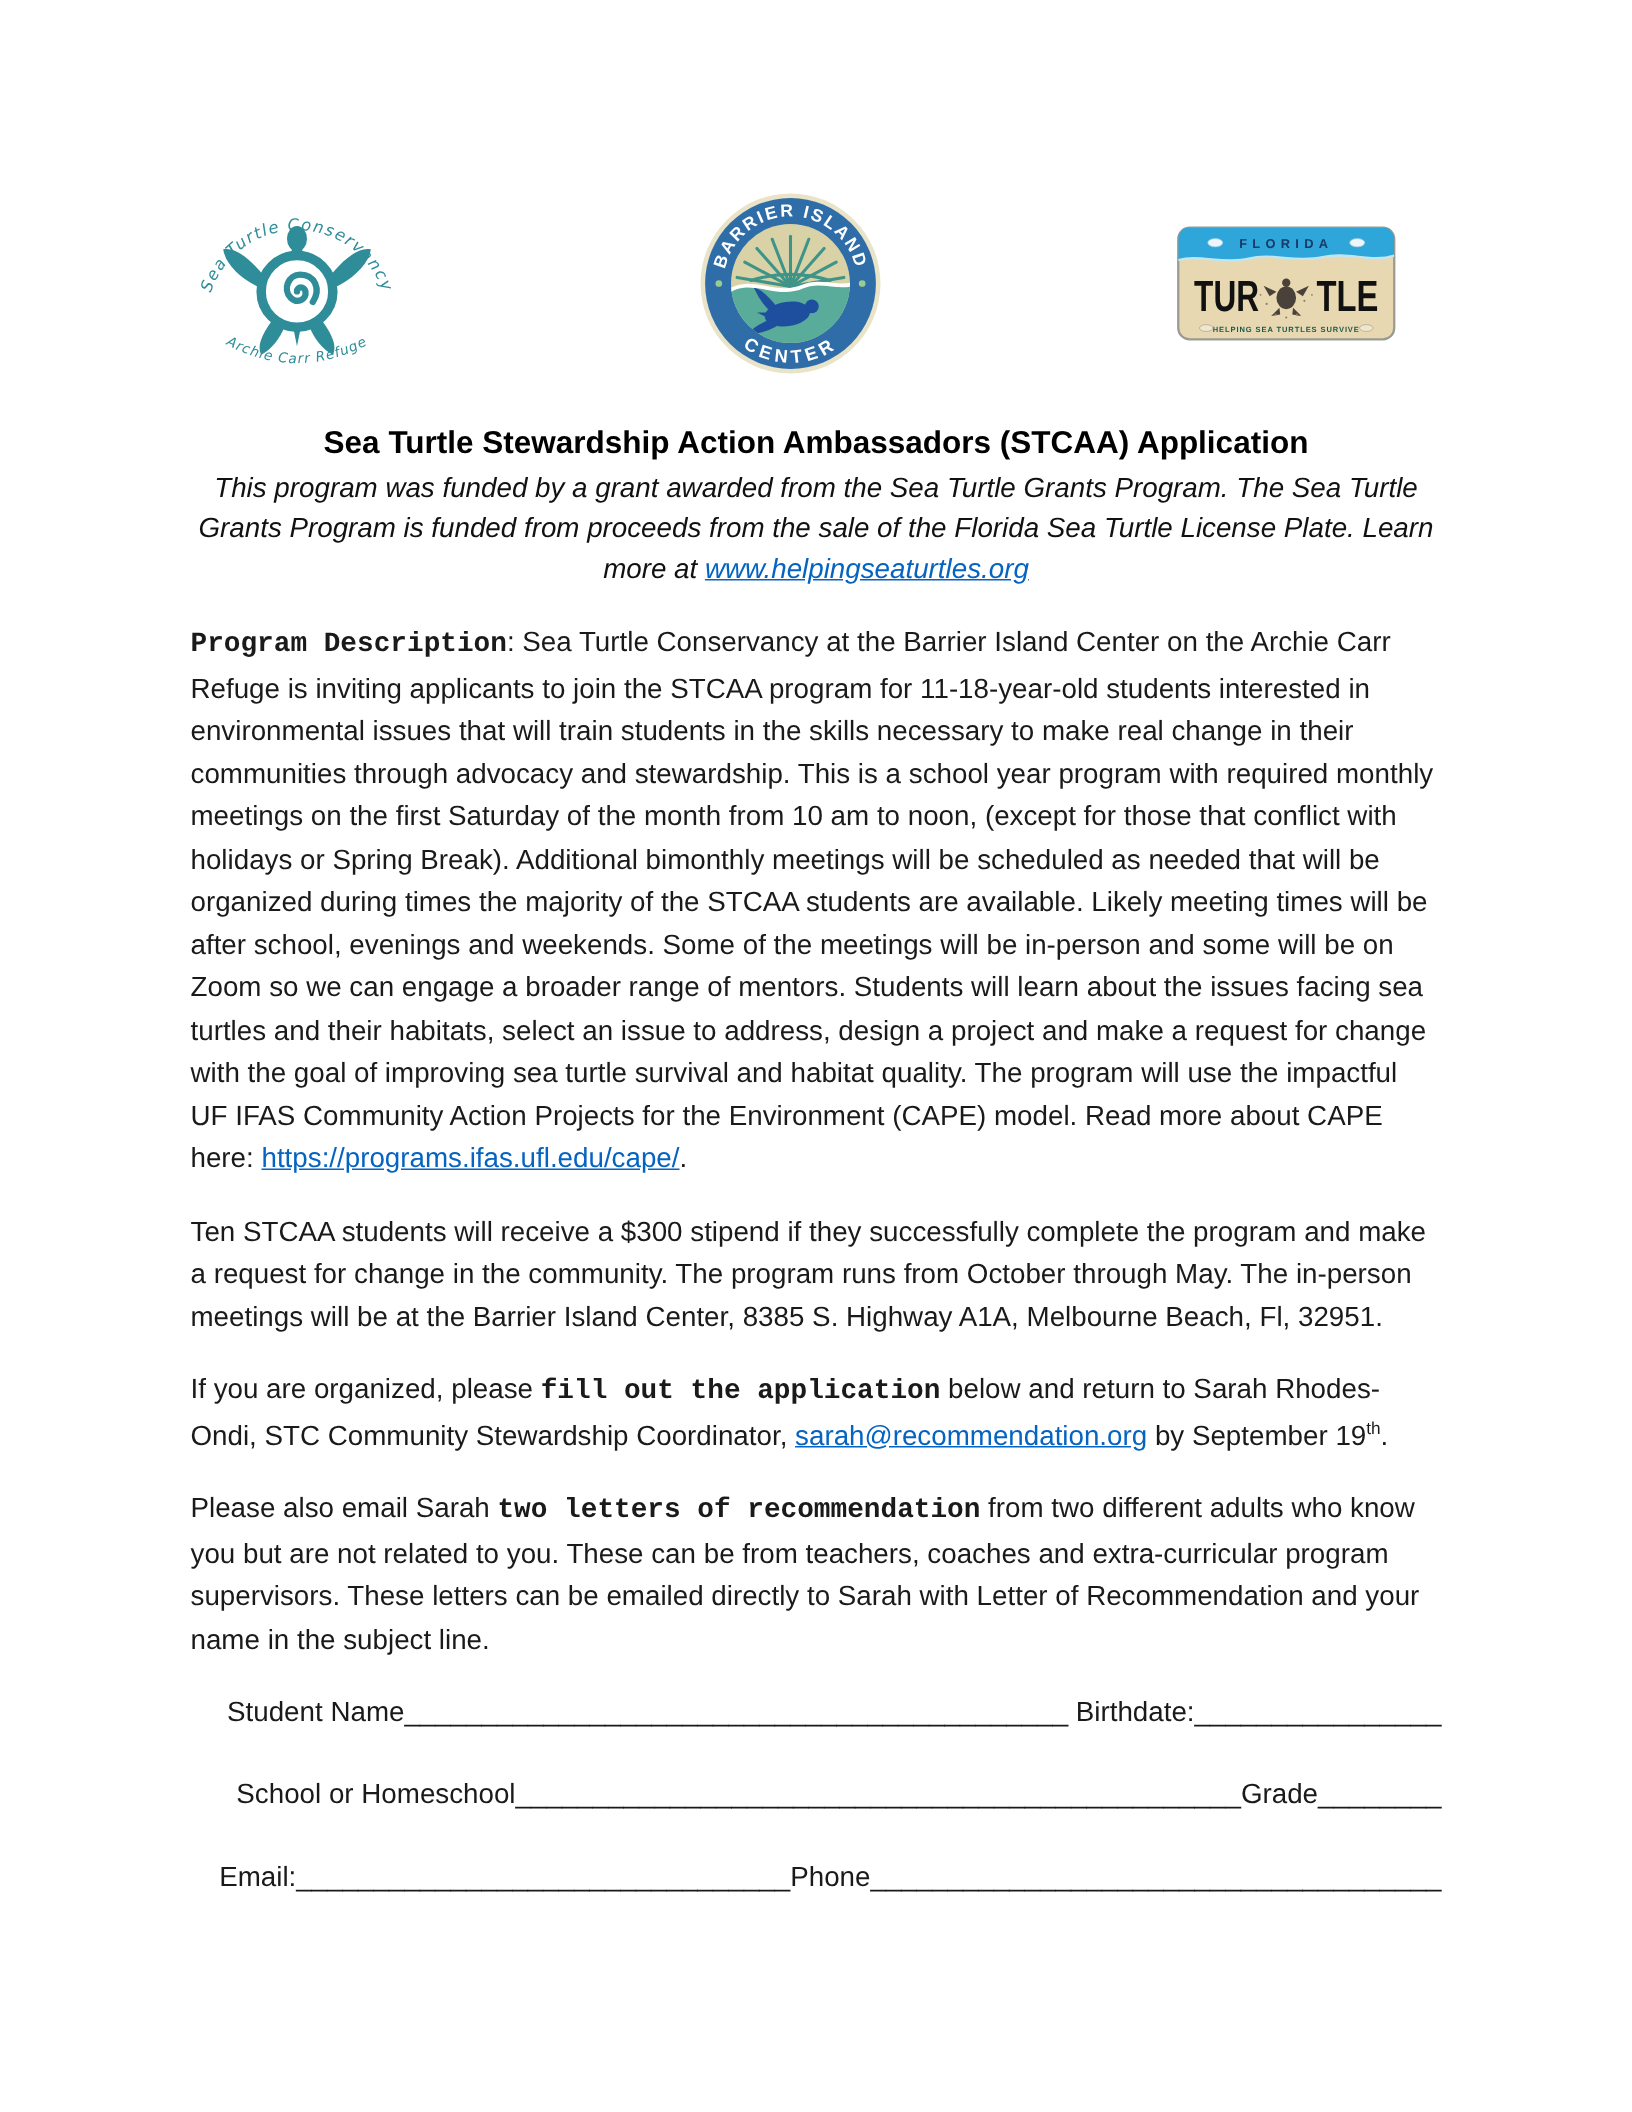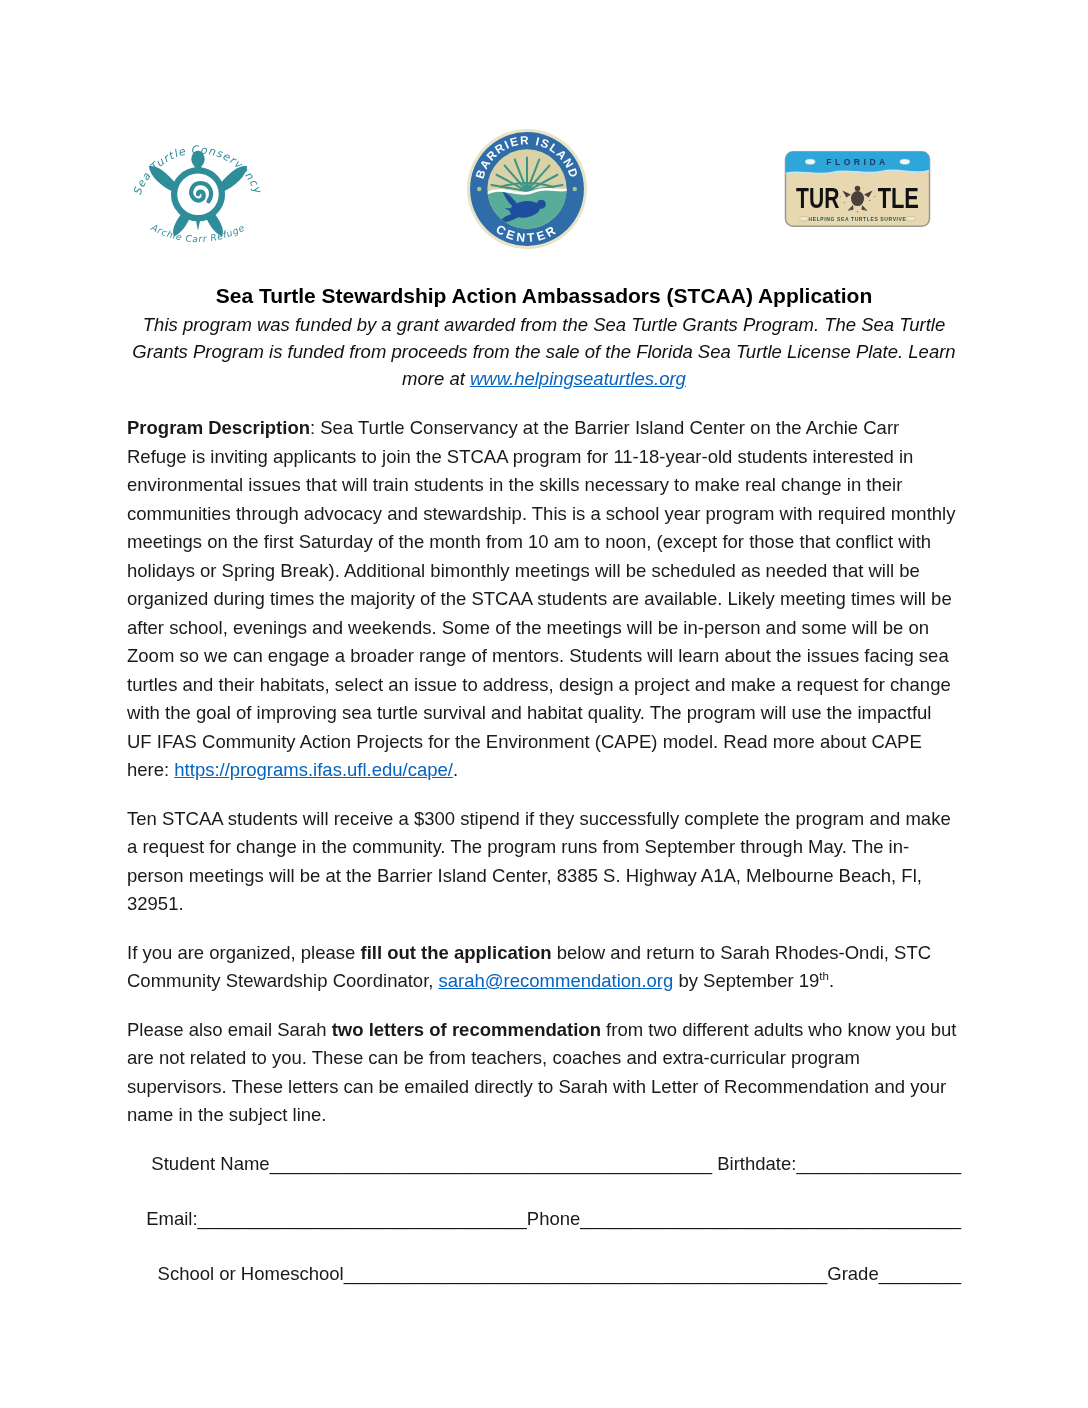--- a/index.html
+++ b/index.html
@@ -36,21 +36,21 @@
     line-height:27px;
     margin:0 0 22px 0;
     color:#111;
   }
   a.doc-link { color:#0563C1; text-decoration:underline; cursor:pointer;margin-top:15px; }
   .body-text p {
     font-size:18.5px;
     line-height:28.5px;
     margin:0 0 20px 0;
   }
-  .body-text b { font-weight:bold; }
+  .body-text b { font-weight:bold;font-family:Liberation Mono, monospace; }
   sup { font-size:0.62em; vertical-align:super; line-height:0; }
   .form-section { margin-top:6px; }
   .form-line {
     font-size:18.5px;
     line-height:28px;
     margin:0 0 27px 0;
     white-space:nowrap;
     text-align:right;
   }
   .blank { letter-spacing:0; }
@@ -192,39 +192,39 @@
   <p class="doc-subtitle">
     <span>This program was funded by a grant awarded from the Sea Turtle Grants Program. The Sea Turtle Grants Program is funded from proceeds from the sale of the Florida Sea Turtle License Plate. Learn more at </span><a class="doc-link">www.helpingseaturtles.org</a>
   </p>
 
   <div class="body-text">
 
     <p>
       <b>Program Description</b><span>: Sea Turtle Conservancy at the Barrier Island Center on the Archie Carr Refuge is inviting applicants to join the STCAA program for 11-18-year-old students interested in environmental issues that will train students in the skills necessary to make real change in their communities through advocacy and stewardship. This is a school year program with required monthly meetings on the first Saturday of the month from 10 am to noon, (except for those that conflict with holidays or Spring Break). Additional bimonthly meetings will be scheduled as needed that will be organized during times the majority of the STCAA students are available. Likely meeting times will be after school, evenings and weekends. Some of the meetings will be in-person and some will be on Zoom so we can engage a broader range of mentors. Students will learn about the issues facing sea turtles and their habitats, select an issue to address, design a project and make a request for change with the goal of improving sea turtle survival and habitat quality. The program will use the impactful UF IFAS Community Action Projects for the Environment (CAPE) model. Read more about CAPE here: </span><a class="doc-link">https://programs.ifas.ufl.edu/cape/</a><span>.</span>
     </p>
 
-    <p>Ten STCAA students will receive a $300 stipend if they successfully complete the program and make a request for change in the community. The program runs from September through May. The in-person meetings will be at the Barrier Island Center, 8385 S. Highway A1A, Melbourne Beach, Fl, 32951.</p>
+    <p>Ten STCAA students will receive a $300 stipend if they successfully complete the program and make a request for change in the community. The program runs from October through May. The in-person meetings will be at the Barrier Island Center, 8385 S. Highway A1A, Melbourne Beach, Fl, 32951.</p>
 
     <p>
       <span>If you are organized, please </span><b>fill out the application</b><span> below and return to Sarah Rhodes-Ondi, STC Community Stewardship Coordinator, </span><a class="doc-link">sarah@recommendation.org</a><span> by September 19</span><sup>th</sup><span>.</span>
     </p>
 
     <p>
       <span>Please also email Sarah </span><b>two letters of recommendation</b><span> from two different adults who know you but are not related to you. These can be from teachers, coaches and extra-curricular program supervisors. These letters can be emailed directly to Sarah with Letter of Recommendation and your name in the subject line.</span>
     </p>
   </div>
 
   <div class="form-section">
 
     <p class="form-line">
       <span>Student Name</span><span class="blank">___________________________________________</span><span> Birthdate:</span><span class="blank">________________</span>
     </p>
 
     <p class="form-line">
+      <span>School or Homeschool</span><span class="blank">_______________________________________________</span><span>Grade</span><span class="blank">________</span>
+    </p>
+
+    <p class="form-line">
       <span>Email:</span><span class="blank">________________________________</span><span>Phone</span><span class="blank">_____________________________________</span>
     </p>
-
-    <p class="form-line">
-      <span>School or Homeschool</span><span class="blank">_______________________________________________</span><span>Grade</span><span class="blank">________</span>
-    </p>
   </div>
 
 </div>
 
 </body></html>

